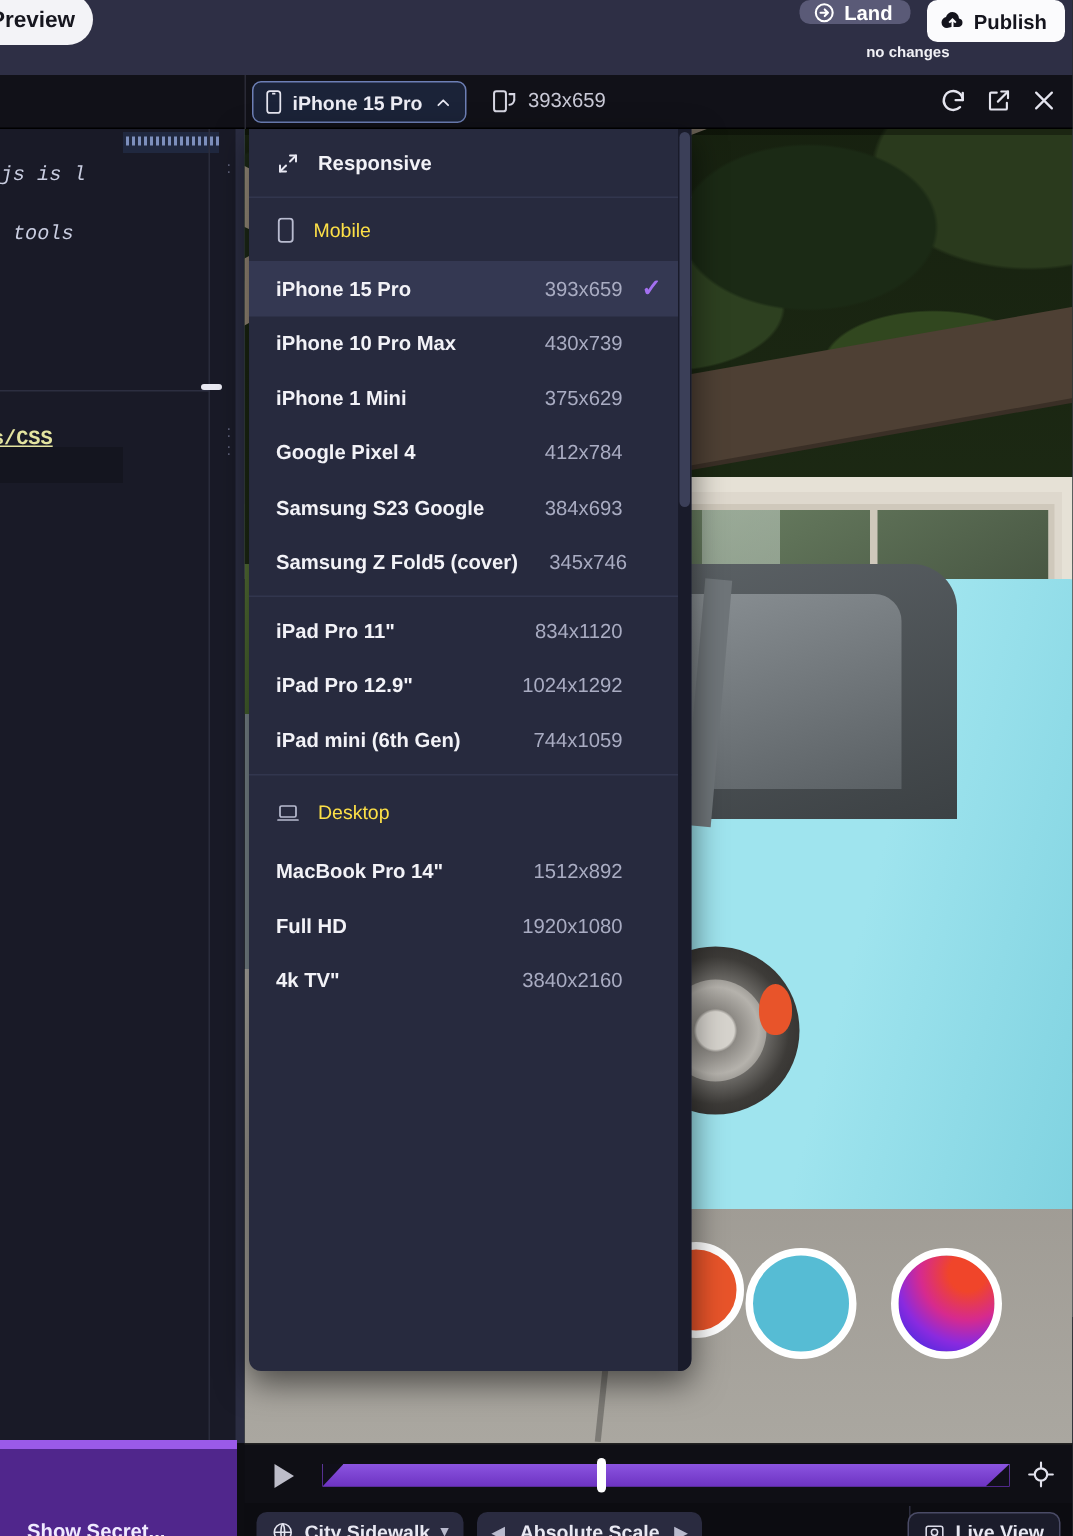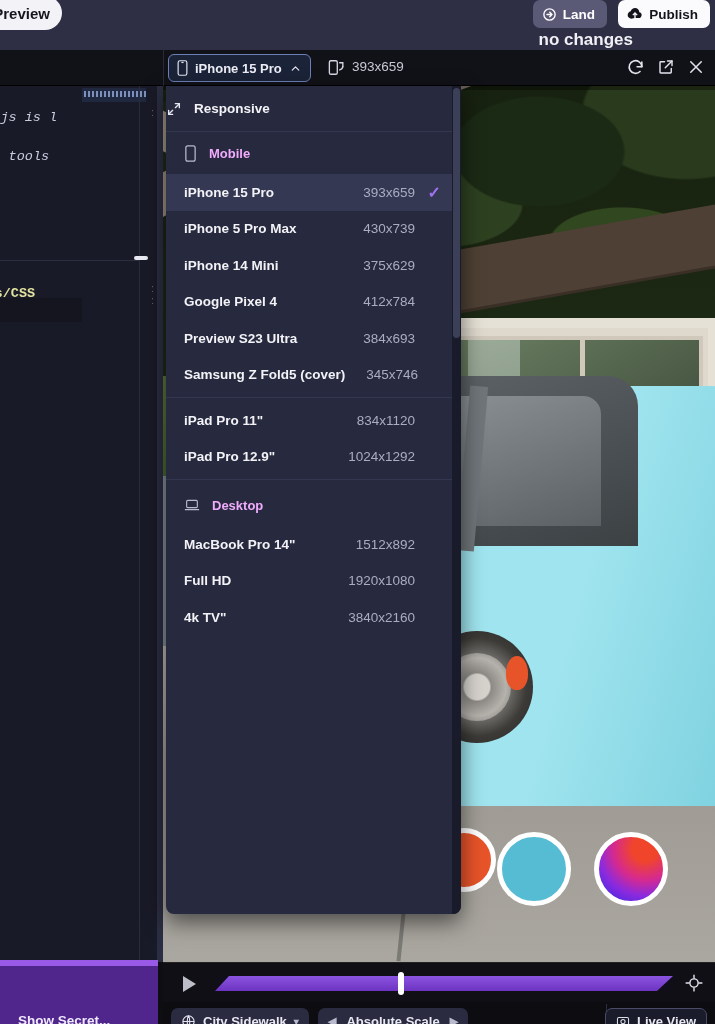--- a/index.html
+++ b/index.html
@@ -19,35 +19,35 @@
   .preview-pill {
     position: absolute; left: -48px; top: -4px;
     width: 110px; height: 34px; border-radius: 17px;
     background: #f3f3f7; color: #16161f;
     font-size: 15px; font-weight: 700;
     display: flex; align-items: center; justify-content: flex-end;
     padding-right: 12px;
   }
   .land-btn {
     position: absolute; right: 108px; top: 0px;
-    height: 28px; padding: 0 12px 0 9px; border-radius: 7px;
+    height: 16px; padding: 0 12px 0 9px; border-radius: 7px;
     background: #5a5a77; color: #ffffff;
     display: flex; align-items: center; gap: 6px;
     font-size: 13.5px; font-weight: 700;
   }
   .publish-btn {
     position: absolute; right: 5px; top: 0px;
     height: 28px; padding: 0 12px 0 9px; border-radius: 7px;
     background: #fbfbfd; color: #14141d;
     display: flex; align-items: center; gap: 6px;
     font-size: 13.5px; font-weight: 700;
   }
   .no-changes {
     position: absolute; right: 82px; top: 30px;
-    font-size: 17px; font-weight: 700; color: #f0f0f5;
+    font-size: 10px; font-weight: 700; color: #f0f0f5;
   }
 
   
   .devbar {
     position: absolute; left: 0; top: 50px; width: 715px; height: 36px;
     background: #111118;
     border-bottom: 1px solid #000;
   }
   .ic-panel { left: 89px; }
   .ic-code  { left: 131px; color: #e2e2ec; font-size: 15px; font-weight: 700;
@@ -238,25 +238,25 @@
     height: 36.5px; display: flex; align-items: center;
     padding-left: 18px; padding-right: 20px; cursor: pointer;
   }
   .dd-row .nm { flex: 0 0 auto; color: #f2f2f7; font-size: 13.5px; font-weight: 700; }
   .dd-row .dm { margin-left: auto; color: #a9acc2; font-size: 13.5px;
                 width: 82px; text-align: right; }
   .dd-row .ck { width: 26px; text-align: right; color: #a370f0;
                 font-size: 16px; font-weight: 700; }
   .dd-row.sel { background: #343852; }
   .dd-top { height: 46px; display: flex; align-items: center; gap: 12px;
-            border-bottom: 1px solid #32364e; }
+            padding-left: 18px; border-bottom: 1px solid #32364e; }
   .dd-top .lbl { color: #f2f2f7; font-size: 13.5px; font-weight: 700; }
   .dd-head { height: 42px; display: flex; align-items: center; gap: 12px;
              padding-left: 18px; }
-  .dd-head .lbl { color: #f0abfc; font-size: 13px; font-weight: 700; }
+  .dd-head .lbl { color: #fde047; font-size: 13px; font-weight: 400; }
   .dd-sep { height: 1px; background: #32364e; margin: 4px 0; }
 
   
   .timeline {
     position: absolute; left: 163px; top: 962px; width: 552px; height: 40px;
     background: #0f0f15; border-top: 1px solid #222;
   }
   .play-tri {
     position: absolute; left: 20px; top: 13px;
     width: 0; height: 0; border-left: 13px solid #bdbdc9;
@@ -464,53 +464,58 @@
             </svg>
           </span>
           <span class="lbl">Mobile</span>
         </div>
         <div class="dd-row sel">
           <span class="nm">iPhone 15 Pro</span>
           <span class="dm">393x659</span>
           <span class="ck">✓</span>
         </div>
         <div class="dd-row">
-          <span class="nm">iPhone 5 Pro Max</span>
+          <span class="nm">iPhone 10 Pro Max</span>
           <span class="dm">430x739</span>
           <span class="ck"></span>
         </div>
         <div class="dd-row">
-          <span class="nm">iPhone 14 Mini</span>
+          <span class="nm">iPhone 1 Mini</span>
           <span class="dm">375x629</span>
           <span class="ck"></span>
         </div>
         <div class="dd-row">
           <span class="nm">Google Pixel 4</span>
           <span class="dm">412x784</span>
           <span class="ck"></span>
         </div>
         <div class="dd-row">
-          <span class="nm">Preview S23 Ultra</span>
+          <span class="nm">Samsung S23 Google</span>
           <span class="dm">384x693</span>
           <span class="ck"></span>
         </div>
         <div class="dd-row">
           <span class="nm">Samsung Z Fold5 (cover)</span>
           <span class="dm">345x746</span>
           <span class="ck"></span>
         </div>
         <div class="dd-sep"></div>
         <div class="dd-row">
           <span class="nm">iPad Pro 11"</span>
           <span class="dm">834x1120</span>
           <span class="ck"></span>
         </div>
         <div class="dd-row">
           <span class="nm">iPad Pro 12.9"</span>
           <span class="dm">1024x1292</span>
+          <span class="ck"></span>
+        </div>
+        <div class="dd-row">
+          <span class="nm">iPad mini (6th Gen)</span>
+          <span class="dm">744x1059</span>
           <span class="ck"></span>
         </div>
         <div class="dd-sep"></div>
         <div class="dd-head">
           <span>
             <svg width="16" height="16" viewBox="0 0 24 24" fill="none" stroke="#b9bcd0" stroke-width="1.7">
               <rect x="4" y="5" width="16" height="11" rx="1.6"></rect>
               <path d="M2 19h20" stroke-linecap="round"></path>
             </svg>
           </span>

